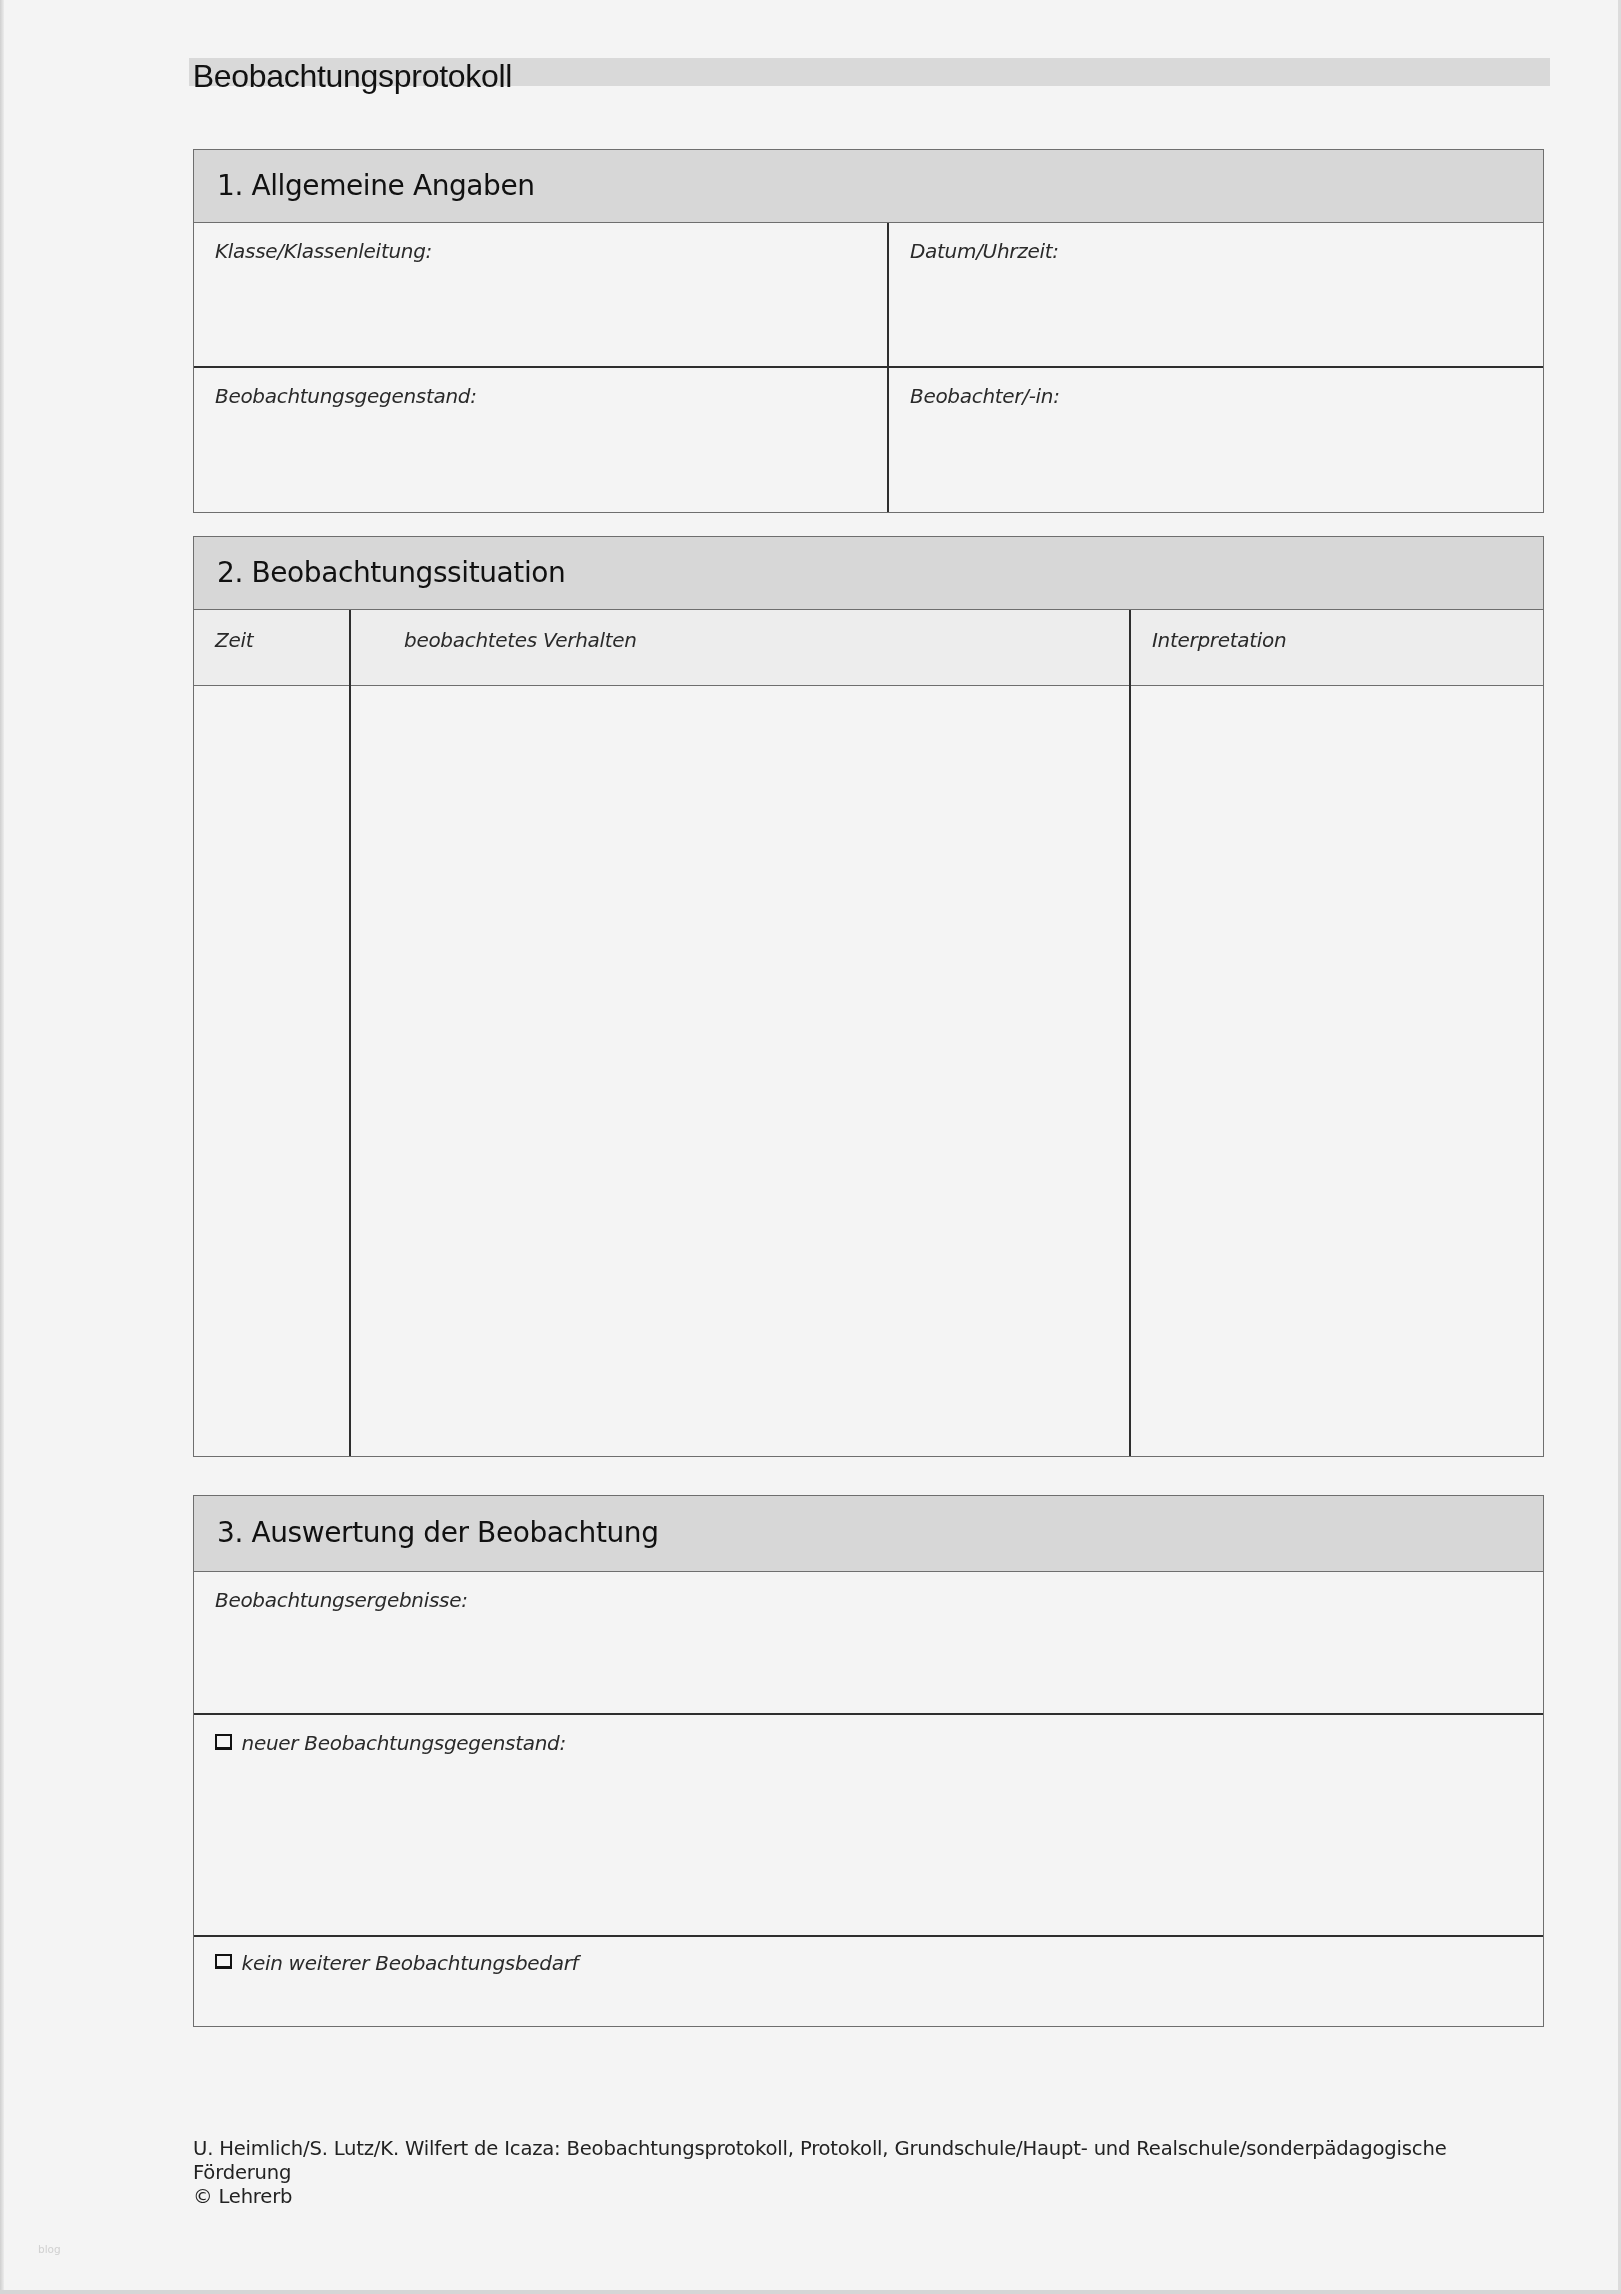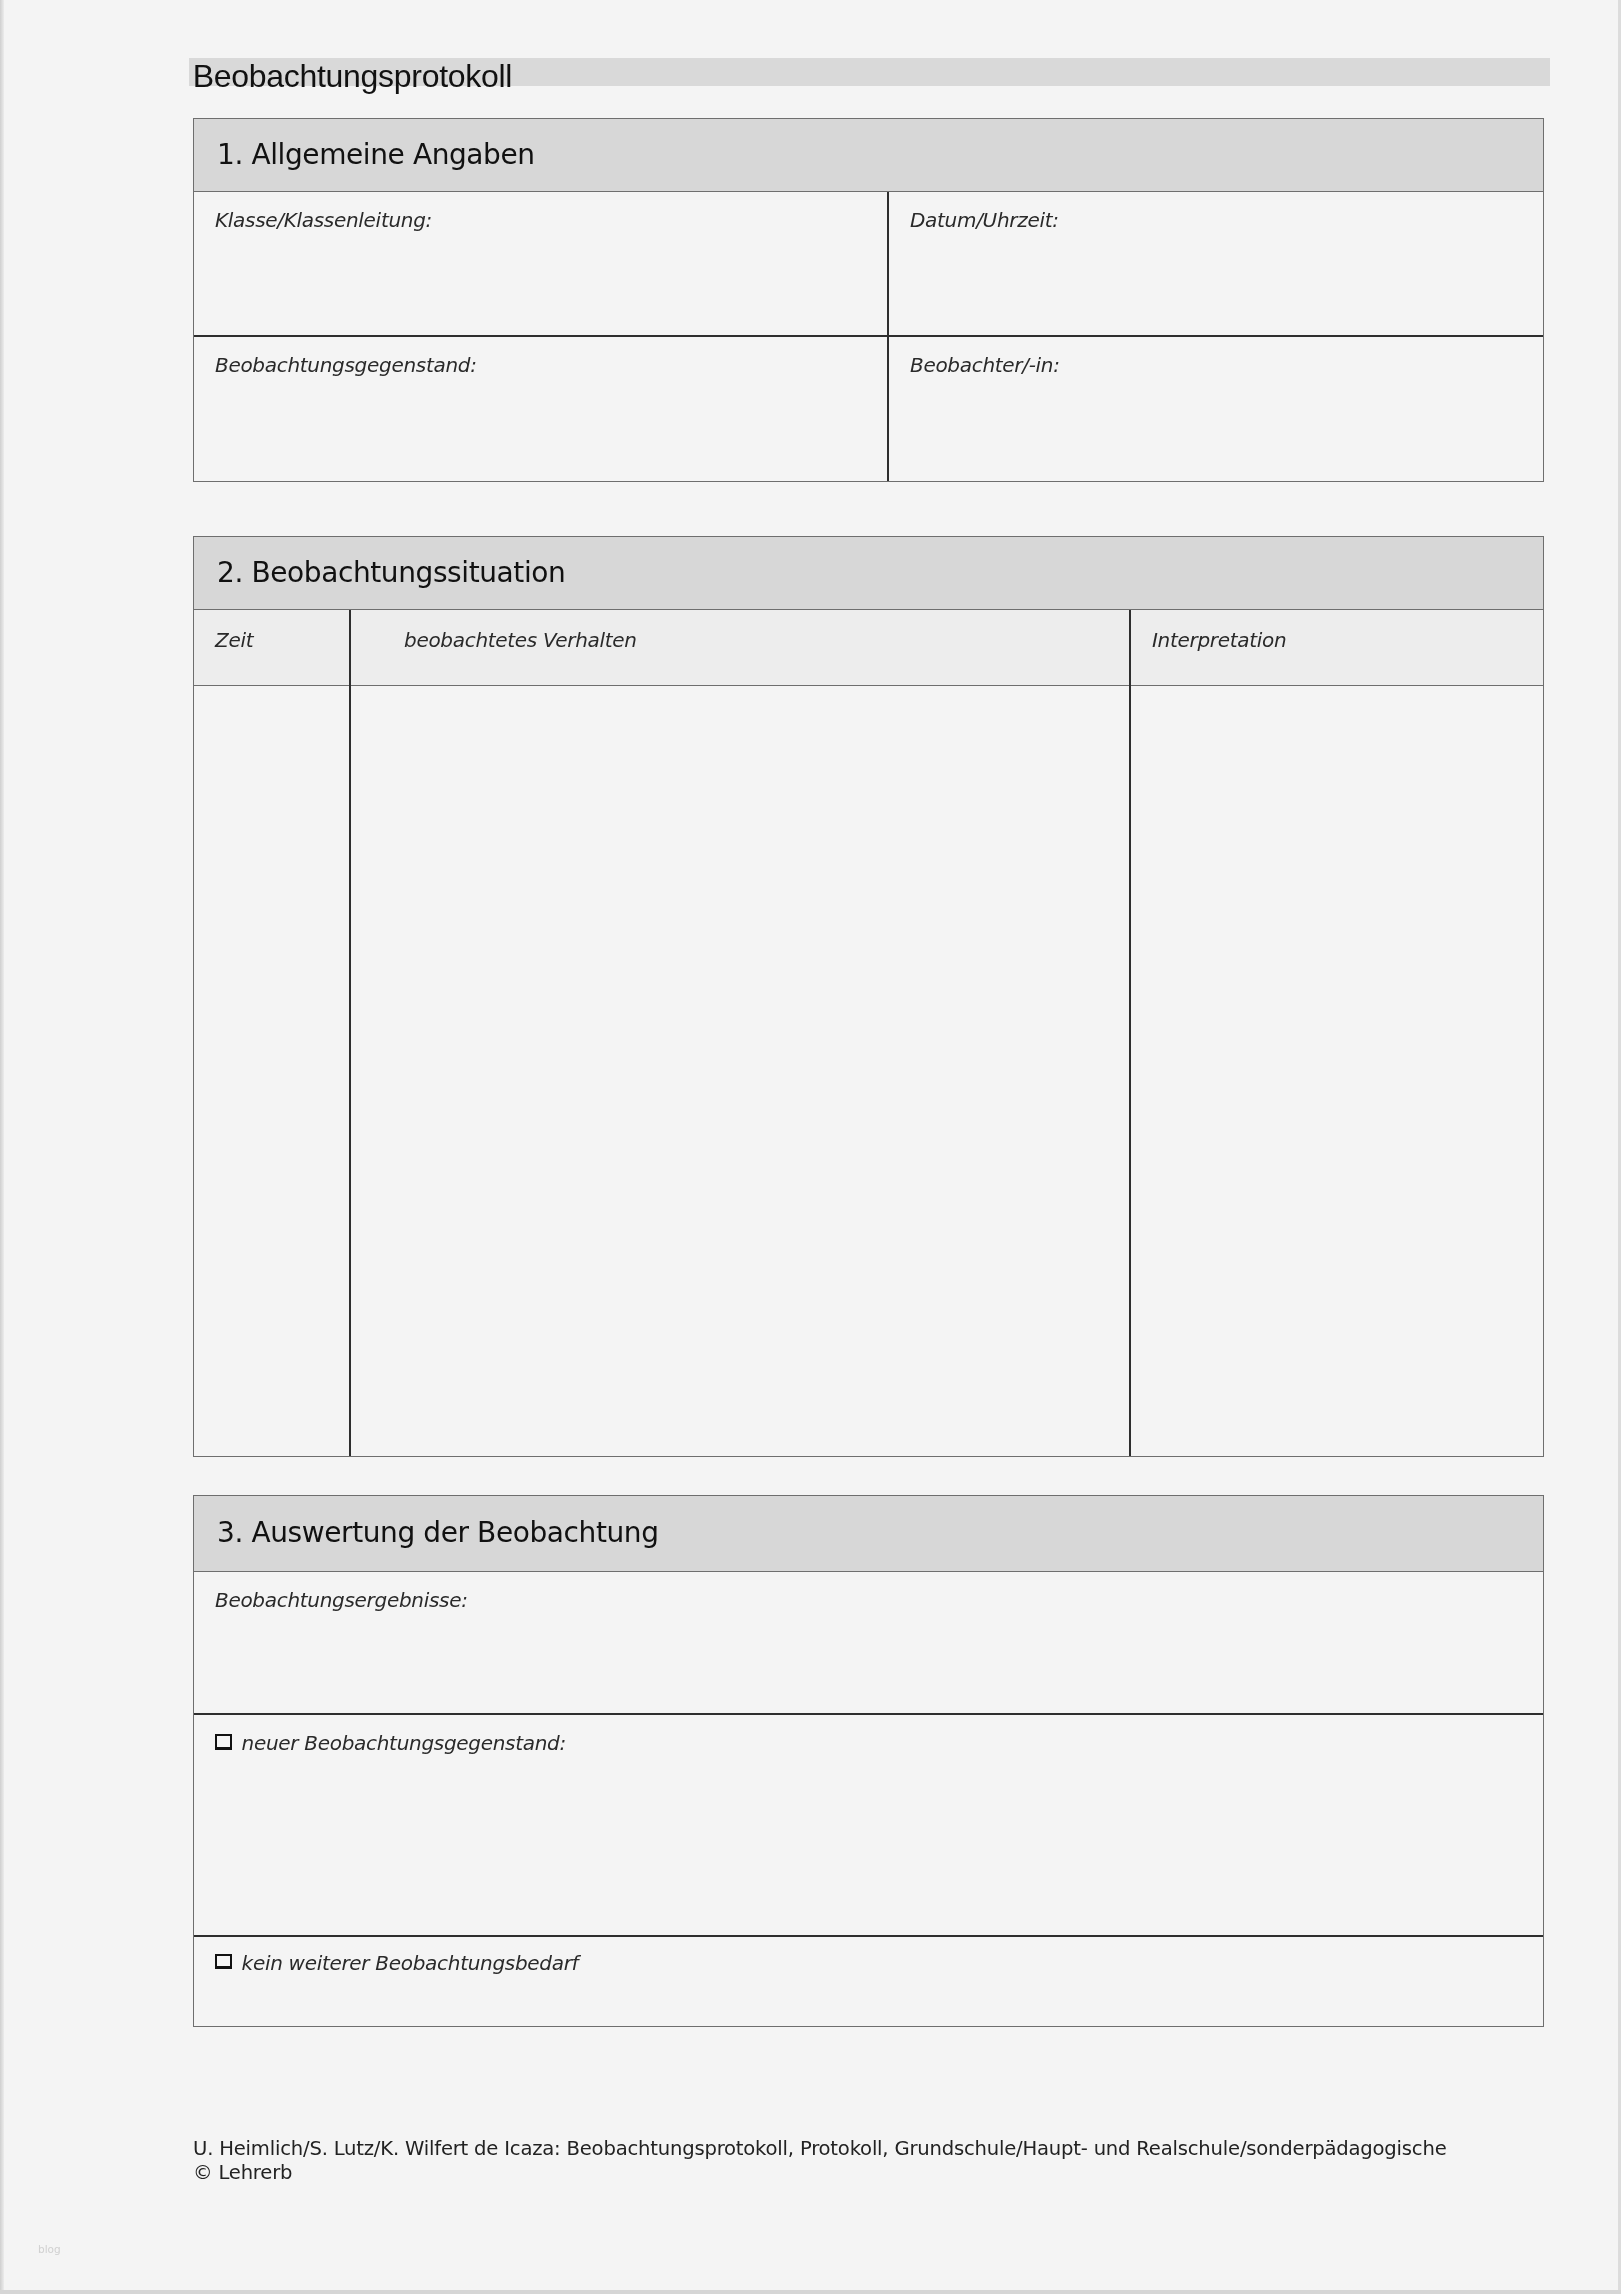--- a/index.html
+++ b/index.html
@@ -125,21 +125,21 @@
 <body>
 
 <div class="page-edge-left"></div>
 <div class="page-edge-right"></div>
 <div class="page-edge-bottom"></div>
 
 <div class="doc-title-bar">
   <span class="doc-title">Beobachtungsprotokoll</span>
 </div>
 
-<div class="section" style="top:118px; height:364px;">
+<div class="section" style="top:149px; height:364px;">
   <div class="section-header">
     <span class="section-header-title">1. Allgemeine Angaben</span>
   </div>
 
   <div class="cell" style="left:0; top:73px; width:693px; height:143px;">
     <span class="field-label" style="left:21px; top:16.3px;">Klasse/Klassenleitung:</span>
   </div>
   <div class="cell" style="left:695px; top:73px; width:652px; height:143px;">
     <span class="field-label" style="left:21px; top:16.3px;">Datum/Uhrzeit:</span>
   </div>
@@ -196,17 +196,18 @@
 
   <div class="cell" style="left:0; top:441px; right:0; height:88px;">
     <span class="field-label" style="left:21px; top:14px;">
       <span class="checkbox"></span><span>kein weiterer Beobachtungsbedarf</span>
     </span>
   </div>
 </div>
 
 <div class="footer">
   <div>U. Heimlich/S. Lutz/K. Wilfert de Icaza: Beobachtungsprotokoll, Protokoll, Grundschule/Haupt- und Realschule/sonderpädagogische</div>
+  <div>Förderung</div>
   <div>© Lehrerb</div>
 </div>
 
 <div class="watermark">blog</div>
 
 
 </body></html>

